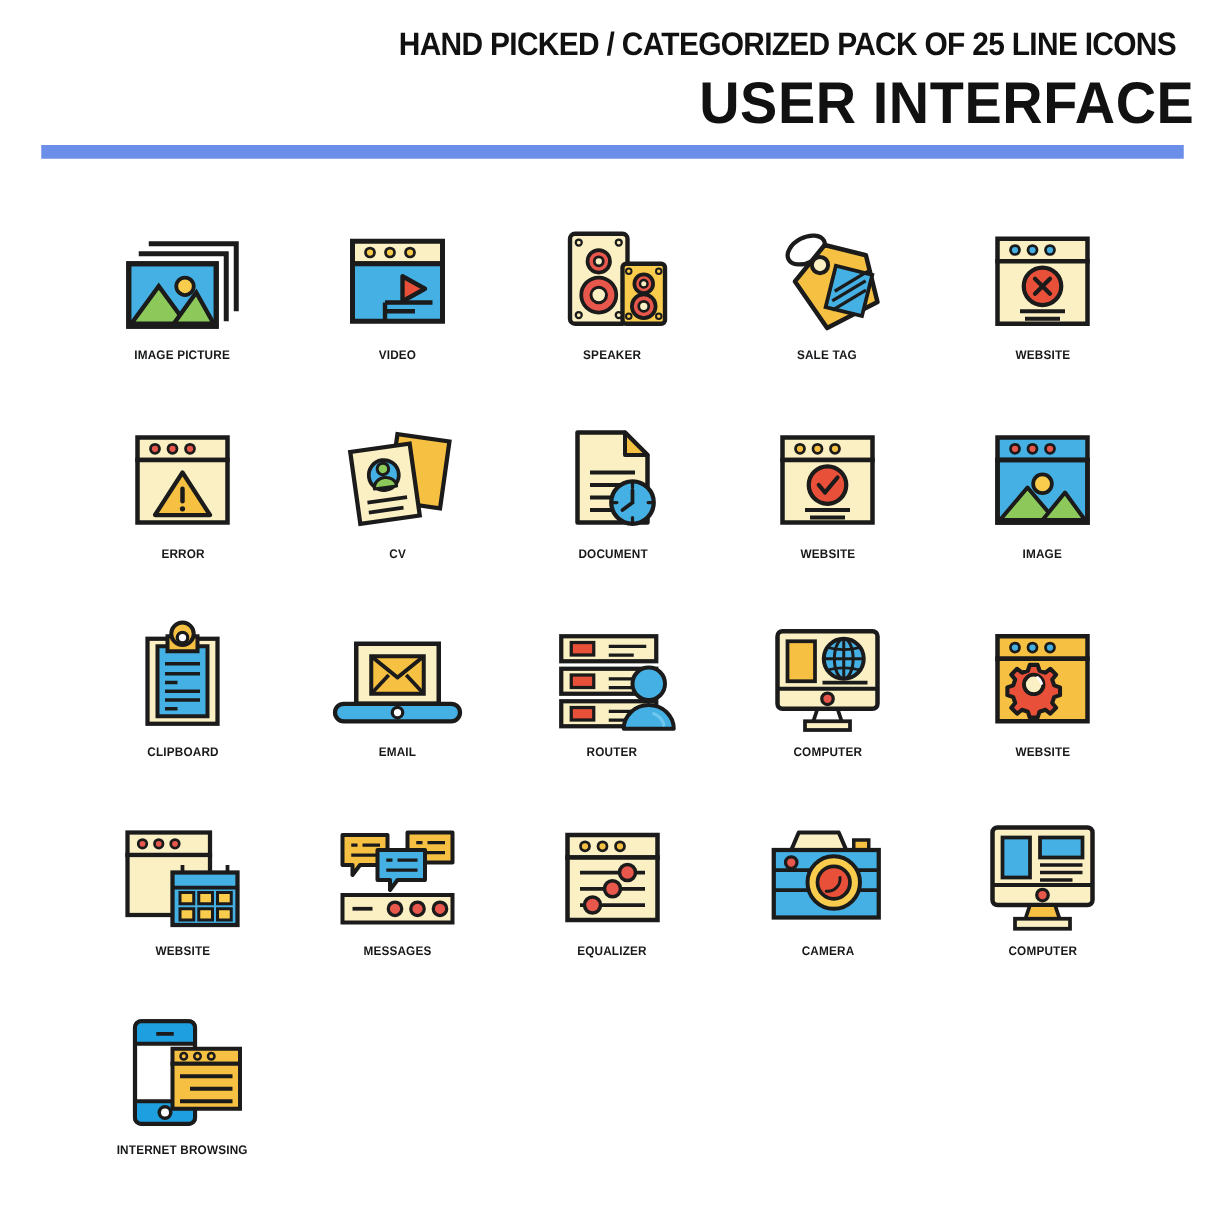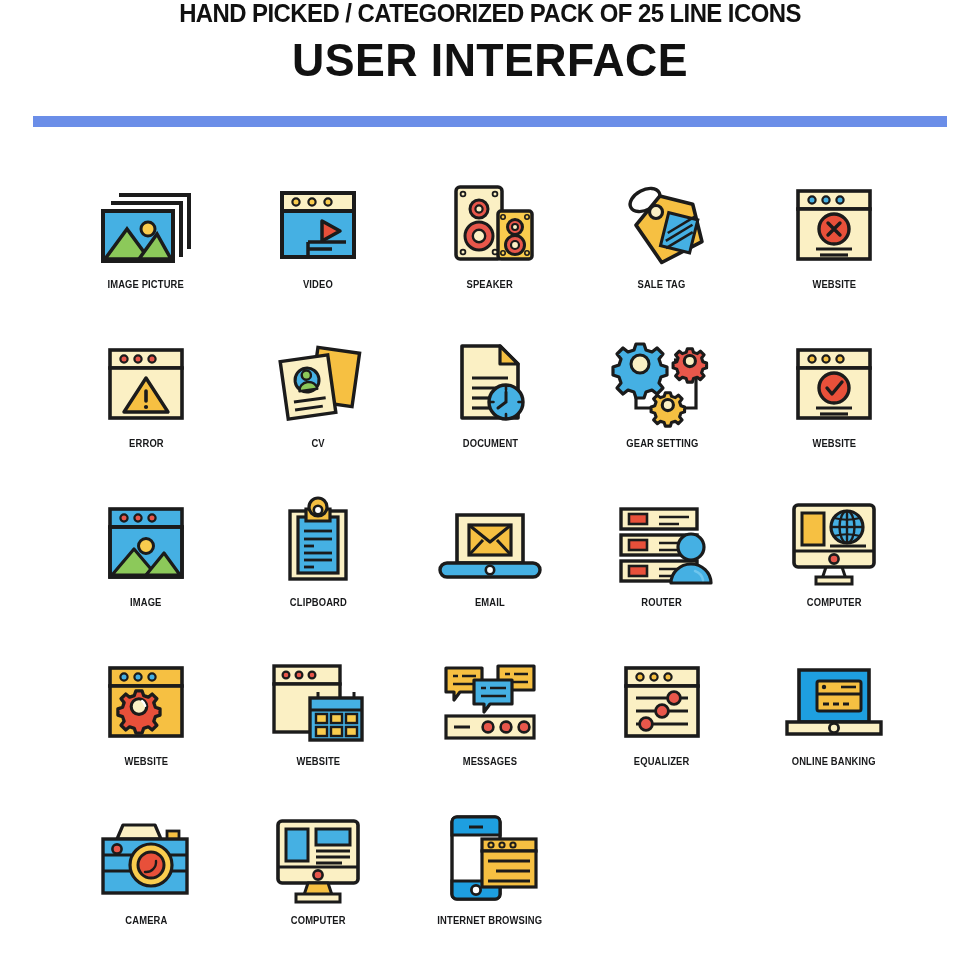--- a/index.html
+++ b/index.html
@@ -10,21 +10,21 @@
     font-family: "Liberation Sans", sans-serif;
   }
   #page {
     position: relative;
     width: 980px; height: 980px;
     background: #ffffff;
     overflow: hidden;
   }
 
   
-  .header { width: 980px; text-align: center; }
+  .header { width: 980px; text-align: right; padding-top: 22px; }
   .subtitle {
     font-size: 26px;
     font-weight: 700;
     letter-spacing: -0.6px;
     color: #111111;
     transform: scaleX(0.92);
     white-space: nowrap;
     line-height: 1.05;
   }
   .subtitle .num { font-weight: 800; }
@@ -225,45 +225,20 @@
           <path d="M32 68 H60" stroke="#1b1b1b" stroke-width="3.2"></path>
           <path d="M32 78 H52" stroke="#1b1b1b" stroke-width="3.2"></path>
           <circle cx="66" cy="72" r="17" fill="#45b0e3" stroke="#1b1b1b" stroke-width="3.4"></circle>
           <path d="M66 62 V72 L58 78" fill="none" stroke="#1b1b1b" stroke-width="3" stroke-linecap="round"></path>
           <path d="M66 56.5 V60 M66 84 V87.5 M50 72 H53.5 M78.5 72 H82" stroke="#1b1b1b" stroke-width="2.6" stroke-linecap="round"></path>
         </svg>
       </div>
       <div class="label">DOCUMENT</div>
     </div>
 
-    <div class="cell">
-      <div class="art">
-        <svg width="108" height="100" viewBox="0 0 108 100">
-          <path d="M66 30 H84" stroke="#1b1b1b" stroke-width="3.2"></path>
-          <path d="M28 50 V78 H58" fill="none" stroke="#1b1b1b" stroke-width="3.2"></path>
-          <path d="M88 44 V78 H70" fill="none" stroke="#1b1b1b" stroke-width="3.2"></path>
-
-          <g>
-            <path d="M28 14 h8 l2 6 6 2 5-4 6 6 -4 5 2 6 6 2 v8 l-6 2 -2 6 4 5 -6 6 -5 -4 -6 2 -2 6 h-8 l-2 -6 -6 -2 -5 4 -6 -6 4 -5 -2 -6 -6 -2 v-8 l6 -2 2 -6 -4 -5 6 -6 5 4 6 -2 z" fill="#45b0e3" stroke="#1b1b1b" stroke-width="3.2" stroke-linejoin="round"></path>
-            <circle cx="32" cy="34" r="9" fill="#fbf0c4" stroke="#1b1b1b" stroke-width="3"></circle>
-          </g>
-
-          <g transform="translate(62,10) scale(0.62)">
-            <path d="M28 14 h8 l2 6 6 2 5-4 6 6 -4 5 2 6 6 2 v8 l-6 2 -2 6 4 5 -6 6 -5 -4 -6 2 -2 6 h-8 l-2 -6 -6 -2 -5 4 -6 -6 4 -5 -2 -6 -6 -2 v-8 l6 -2 2 -6 -4 -5 6 -6 5 4 6 -2 z" fill="#e8574b" stroke="#1b1b1b" stroke-width="5" stroke-linejoin="round"></path>
-            <circle cx="32" cy="34" r="9" fill="#fbf0c4" stroke="#1b1b1b" stroke-width="5"></circle>
-          </g>
-
-          <g transform="translate(40,54) scale(0.62)">
-            <path d="M28 14 h8 l2 6 6 2 5-4 6 6 -4 5 2 6 6 2 v8 l-6 2 -2 6 4 5 -6 6 -5 -4 -6 2 -2 6 h-8 l-2 -6 -6 -2 -5 4 -6 -6 4 -5 -2 -6 -6 -2 v-8 l6 -2 2 -6 -4 -5 6 -6 5 4 6 -2 z" fill="#f6c042" stroke="#1b1b1b" stroke-width="5" stroke-linejoin="round"></path>
-            <circle cx="32" cy="34" r="9" fill="#fbf0c4" stroke="#1b1b1b" stroke-width="5"></circle>
-          </g>
-        </svg>
-      </div>
-      <div class="label">GEAR SETTING</div>
-    </div>
 
     <div class="cell">
       <div class="art">
         <svg width="100" height="100" viewBox="0 0 100 100">
           <rect x="14" y="20" width="72" height="18" fill="#fbf0c4" stroke="#1b1b1b" stroke-width="3.6"></rect>
           <rect x="14" y="38" width="72" height="50" fill="#fbf0c4" stroke="#1b1b1b" stroke-width="3.6"></rect>
           <circle cx="28" cy="29" r="3.6" fill="#f6c042" stroke="#1b1b1b" stroke-width="2.2"></circle>
           <circle cx="42" cy="29" r="3.6" fill="#f6c042" stroke="#1b1b1b" stroke-width="2.2"></circle>
           <circle cx="56" cy="29" r="3.6" fill="#f6c042" stroke="#1b1b1b" stroke-width="2.2"></circle>
           <circle cx="50" cy="58" r="15" fill="#e8503a" stroke="#1b1b1b" stroke-width="3.4"></circle>
@@ -438,35 +413,20 @@
           <path d="M24 63 H76" stroke="#1b1b1b" stroke-width="3"></path>
           <circle cx="50" cy="63" r="6.4" fill="#e8574b" stroke="#1b1b1b" stroke-width="2.8"></circle>
           <path d="M24 76 H76" stroke="#1b1b1b" stroke-width="3"></path>
           <circle cx="34" cy="76" r="6.4" fill="#e8574b" stroke="#1b1b1b" stroke-width="2.8"></circle>
         </svg>
       </div>
       <div class="label">EQUALIZER</div>
     </div>
 
 
-    <div class="cell">
-      <div class="art">
-        <svg width="110" height="100" viewBox="0 0 110 100">
-          <path d="M20 22 H90 V74 H20 Z" fill="#1e9fe0" stroke="#1b1b1b" stroke-width="3.6"></path>
-          <path d="M8 74 H102 V86 H8 Z" fill="#fbf0c4" stroke="#1b1b1b" stroke-width="3.4"></path>
-          <circle cx="55" cy="80" r="4.6" fill="#fbf0c4" stroke="#1b1b1b" stroke-width="2.8"></circle>
-          <rect x="38" y="33" width="44" height="30" rx="2" fill="#f6c042" stroke="#1b1b1b" stroke-width="3"></rect>
-          <circle cx="45" cy="39" r="2.2" fill="#1b1b1b"></circle>
-          <path d="M62 39 H77" stroke="#1b1b1b" stroke-width="2.6"></path>
-          <path d="M38 46 H82" stroke="#1b1b1b" stroke-width="3"></path>
-          <path d="M44 56 H50 M54 56 H60 M64 56 H70" stroke="#1b1b1b" stroke-width="3"></path>
-        </svg>
-      </div>
-      <div class="label">ONLINE BANKING</div>
-    </div>
 
     <div class="cell">
       <div class="art">
         <svg width="110" height="100" viewBox="0 0 110 100">
           <path d="M32 18 H64 L70 32 H26 Z" fill="#fbf0c4" stroke="#1b1b1b" stroke-width="3.2" stroke-linejoin="round"></path>
           <rect x="76" y="24" width="12" height="12" fill="#f6c042" stroke="#1b1b1b" stroke-width="2.8"></rect>
           <rect x="12" y="32" width="84" height="54" fill="#45b0e3" stroke="#1b1b1b" stroke-width="3.4"></rect>
           <path d="M12 48 H96 M12 64 H96" stroke="#1b1b1b" stroke-width="3"></path>
           <circle cx="60" cy="58" r="21" fill="#f9cc4e" stroke="#1b1b1b" stroke-width="3.2"></circle>
           <circle cx="60" cy="58" r="13" fill="#e8503a" stroke="#1b1b1b" stroke-width="3"></circle>

